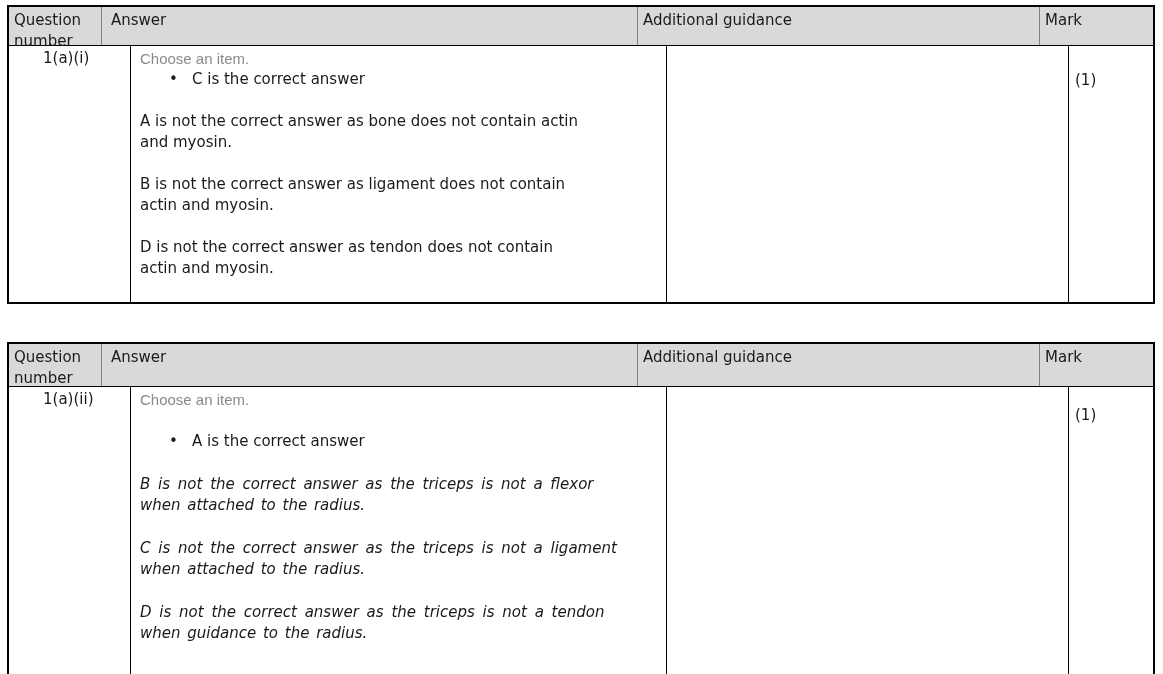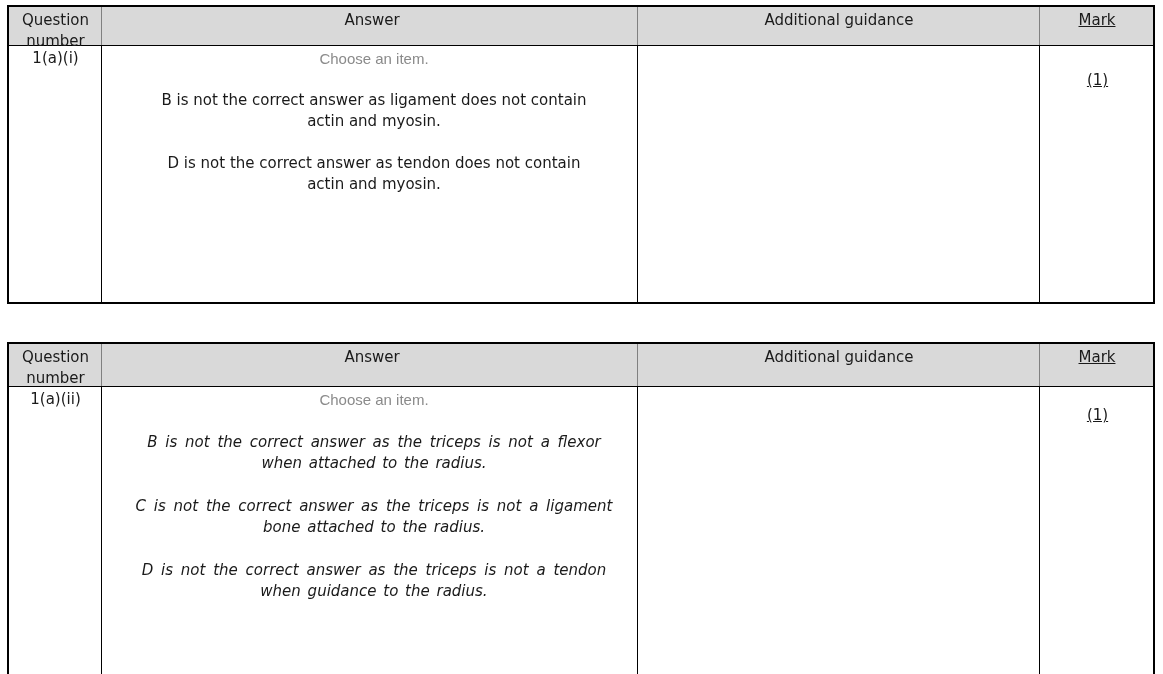--- a/index.html
+++ b/index.html
@@ -17,38 +17,37 @@
     font-family:"DejaVu Sans", sans-serif;
     font-size:15px;
     line-height:21px;
     color:var(--text);
   }
   .doc{position:relative;padding:5px 0 0 7px;}
   .tbl{
     width:1148px;
     border:2px solid var(--border);
     background:#fff;
-    text-align:center;
   }
   .tbl.t2{margin-top:38px;}
   .thead{
     display:flex;
     background:var(--header-bg);
     border-bottom:1px solid var(--border);
   }
   .t1 .thead{height:39px;}
   .t2 .thead{height:43px;}
-  .trow{display:flex;}
+  .trow{display:flex;margin-left:29px;}
   .t1 .trow{height:256px;}
   .t2 .trow{height:309px;}
   .cell{flex:none;padding:3px 4px 0 5px;}
   .c1{width:93px;}
   .c2{width:536px;padding-left:9px;}
   .c3{width:402px;}
-  .c4{flex:1;text-decoration:underline;}
+  .c4{flex:1;}
   .thead .c1,.thead .c2,.thead .c3{border-right:1px solid var(--header-divider);}
   .trow .c1,.trow .c2,.trow .c3{border-right:1px solid var(--border);}
   .trow .cell{padding-top:2px;}
   .acell{overflow:hidden;padding-right:0;}
   .placeholder{
     font-family:"Liberation Sans", sans-serif;
     color:var(--placeholder-text);
     white-space:pre;
   }
   .bullet-line{padding-left:29px;white-space:pre;}
@@ -70,20 +69,23 @@
     <div class="thead">
       <div class="cell c1">Question number</div>
       <div class="cell c2">Answer</div>
       <div class="cell c3">Additional guidance</div>
       <div class="cell c4">Mark</div>
     </div>
     <div class="trow">
       <div class="cell c1">1(a)(i)</div>
       <div class="cell c2 acell">
         <div class="placeholder">Choose an item.</div>
+        <div class="bullet-line"><span class="bullet">•</span><span>C is the correct answer</span></div>
+        <div class="para">A is not the correct answer as bone does not contain actin
+and myosin.</div>
         <div class="para">B is not the correct answer as ligament does not contain
 actin and myosin.</div>
         <div class="para">D is not the correct answer as tendon does not contain
 actin and myosin.</div>
       </div>
       <div class="cell c3"></div>
       <div class="cell c4 mcell"><span>(1)</span></div>
     </div>
   </section>
 
@@ -91,24 +93,25 @@
     <div class="thead">
       <div class="cell c1">Question number</div>
       <div class="cell c2">Answer</div>
       <div class="cell c3">Additional guidance</div>
       <div class="cell c4">Mark</div>
     </div>
     <div class="trow">
       <div class="cell c1">1(a)(ii)</div>
       <div class="cell c2 acell">
         <div class="placeholder">Choose an item.</div>
+        <div class="bullet-line"><span class="bullet">•</span><span>A is the correct answer</span></div>
         <div class="para">B is not the correct answer as the triceps is not a flexor
 when attached to the radius.</div>
         <div class="para">C is not the correct answer as the triceps is not a ligament
-bone attached to the radius.</div>
+when attached to the radius.</div>
         <div class="para">D is not the correct answer as the triceps is not a tendon
 when guidance to the radius.</div>
       </div>
       <div class="cell c3"></div>
       <div class="cell c4 mcell"><span>(1)</span></div>
     </div>
   </section>
 
 </div>
 

